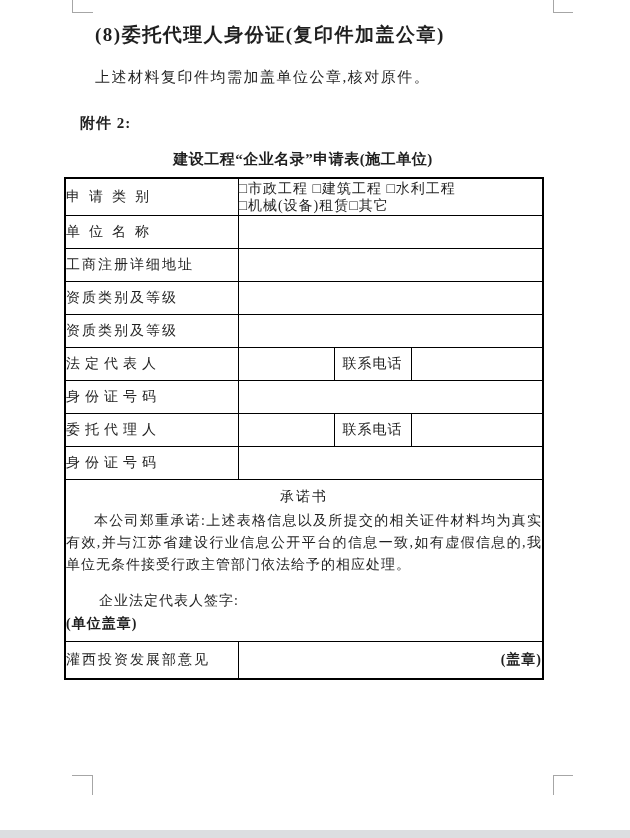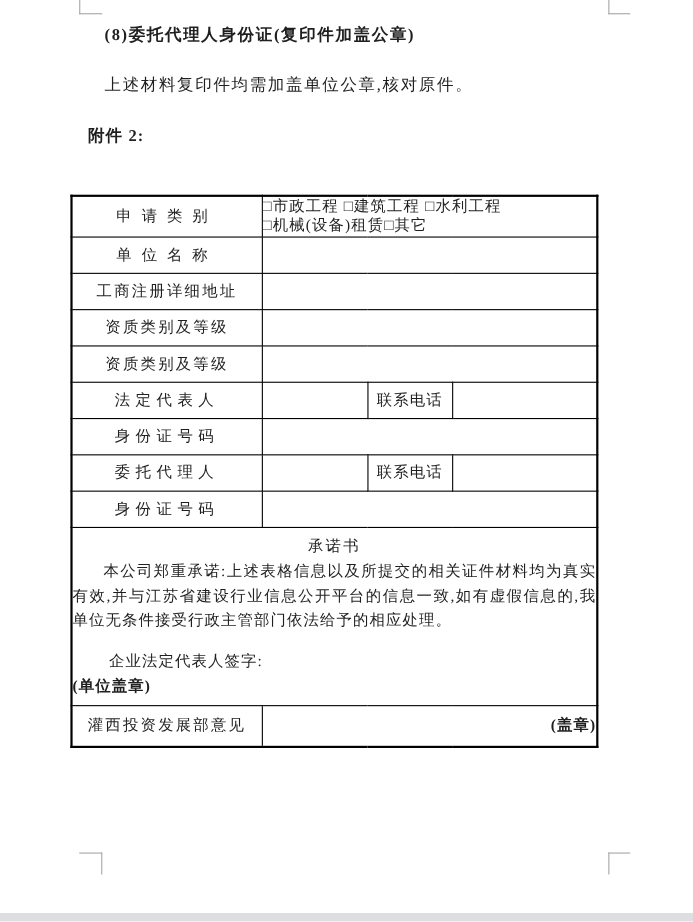--- a/index.html
+++ b/index.html
@@ -17,21 +17,21 @@
   }
   
   .crop { position: absolute; }
   .crop-tl { left: 72px;  top: 0;     width: 21px; height: 13px; border-left: 1px solid #a6a6a6; border-bottom: 1px solid #a6a6a6; }
   .crop-tr { left: 553px; top: 0;     width: 20px; height: 13px; border-left: 1px solid #a6a6a6; border-bottom: 1px solid #a6a6a6; }
   .crop-bl { left: 72px;  top: 775px; width: 21px; height: 20px; border-top: 1px solid #a6a6a6; border-right: 1px solid #a6a6a6; }
   .crop-br { left: 553px; top: 775px; width: 20px; height: 20px; border-top: 1px solid #a6a6a6; border-left: 1px solid #a6a6a6; }
 
   .heading-8 {
     position: absolute; left: 95px; top: 22px;
-    font-size: 15px; font-weight: bold; letter-spacing: 1.5px;
+    font-size: 19px; font-weight: bold; letter-spacing: 1.5px;
   }
   .note-line {
     position: absolute; left: 95px; top: 68px;
     font-size: 15px; letter-spacing: 1.5px;
   }
   .attachment-label {
     position: absolute; left: 80px; top: 114px;
     font-size: 15px; font-weight: bold; letter-spacing: 1px;
   }
   .form-title {
@@ -48,21 +48,21 @@
     border: 2px solid #000;
   }
   table.form td {
     border: 1px solid #000;
     font-size: 14px;
     vertical-align: middle;
     padding: 0;
   }
   tr.form-row { height: 33px; }
   tr.row-tall { height: 37px; }
-  td.label-cell { text-align: center; }
+  td.label-cell { }
   td.label-cell span { display: inline-block; white-space: nowrap; }
   td.checkbox-cell { font-size: 13px; padding: 2px 2px 2px 4px; line-height: 17px; letter-spacing: 1px; }
   td.label2-cell { text-align: center; letter-spacing: 1px; }
 
   tr.promise-row { height: 162px; }
   td.promise-cell { vertical-align: top; padding: 6px 3px 0 3px; }
   .promise-title { text-align: center; font-size: 14px; letter-spacing: 2px; }
   .promise-body {
     margin-top: 4px;
     font-size: 14px; line-height: 22px;
@@ -88,20 +88,21 @@
 <div class="page">
 
   <div class="crop crop-tl"></div>
   <div class="crop crop-tr"></div>
   <div class="crop crop-bl"></div>
   <div class="crop crop-br"></div>
 
   <div class="heading-8">(8)委托代理人身份证(复印件加盖公章)</div>
   <div class="note-line">上述材料复印件均需加盖单位公章,核对原件。</div>
   <div class="attachment-label">附件 2:</div>
+  <div class="form-title">建设工程“企业名录”申请表(施工单位)</div>
 
   <table class="form">
     <colgroup>
       <col style="width:173px">
       <col style="width:96px">
       <col style="width:77px">
       <col style="width:132px">
     </colgroup>
     <tbody id="form-rows">
         <tr class="form-row row-tall">

